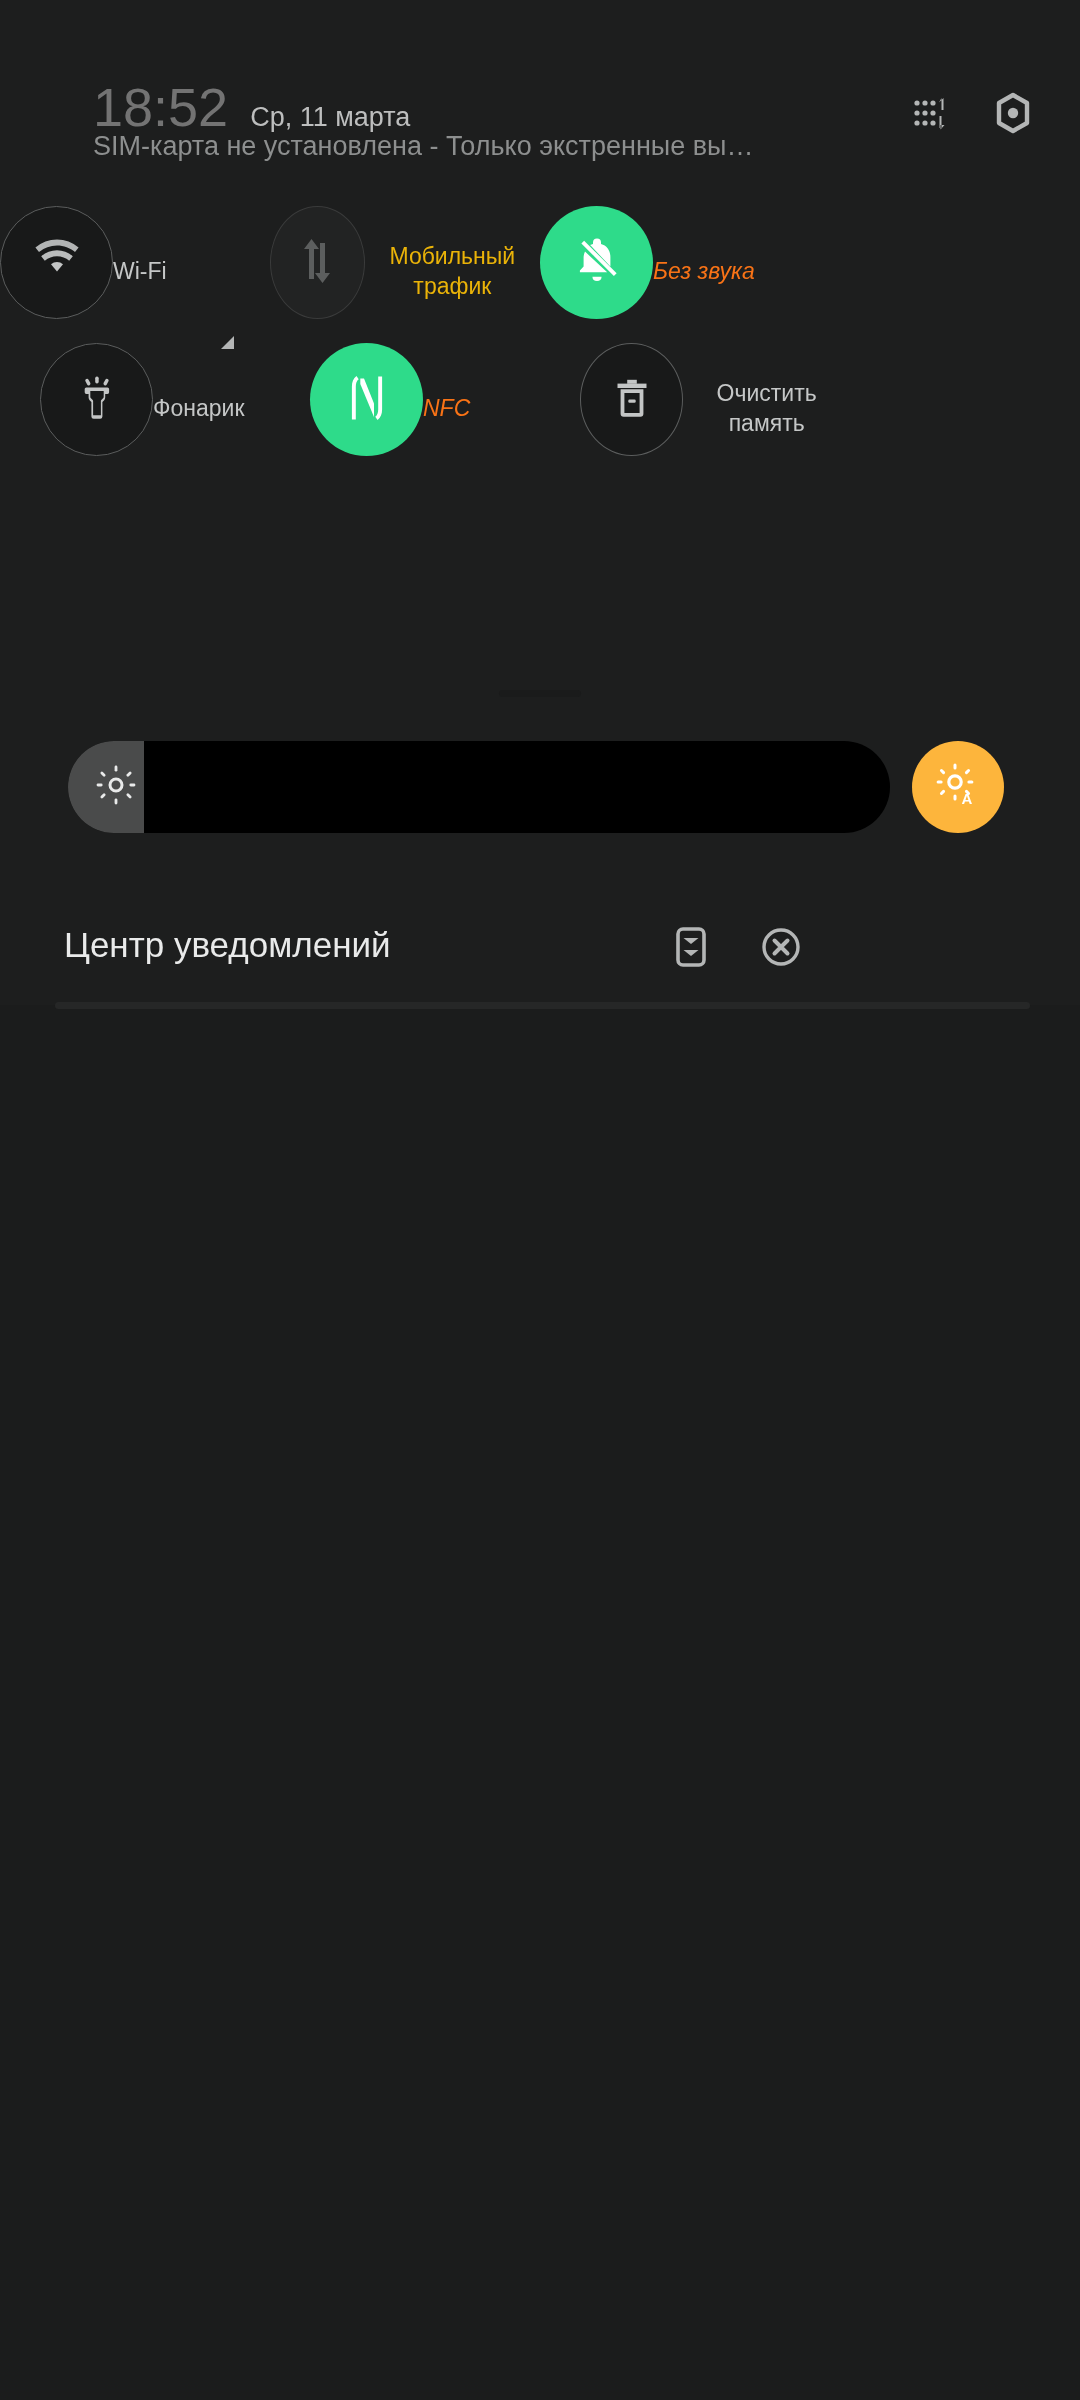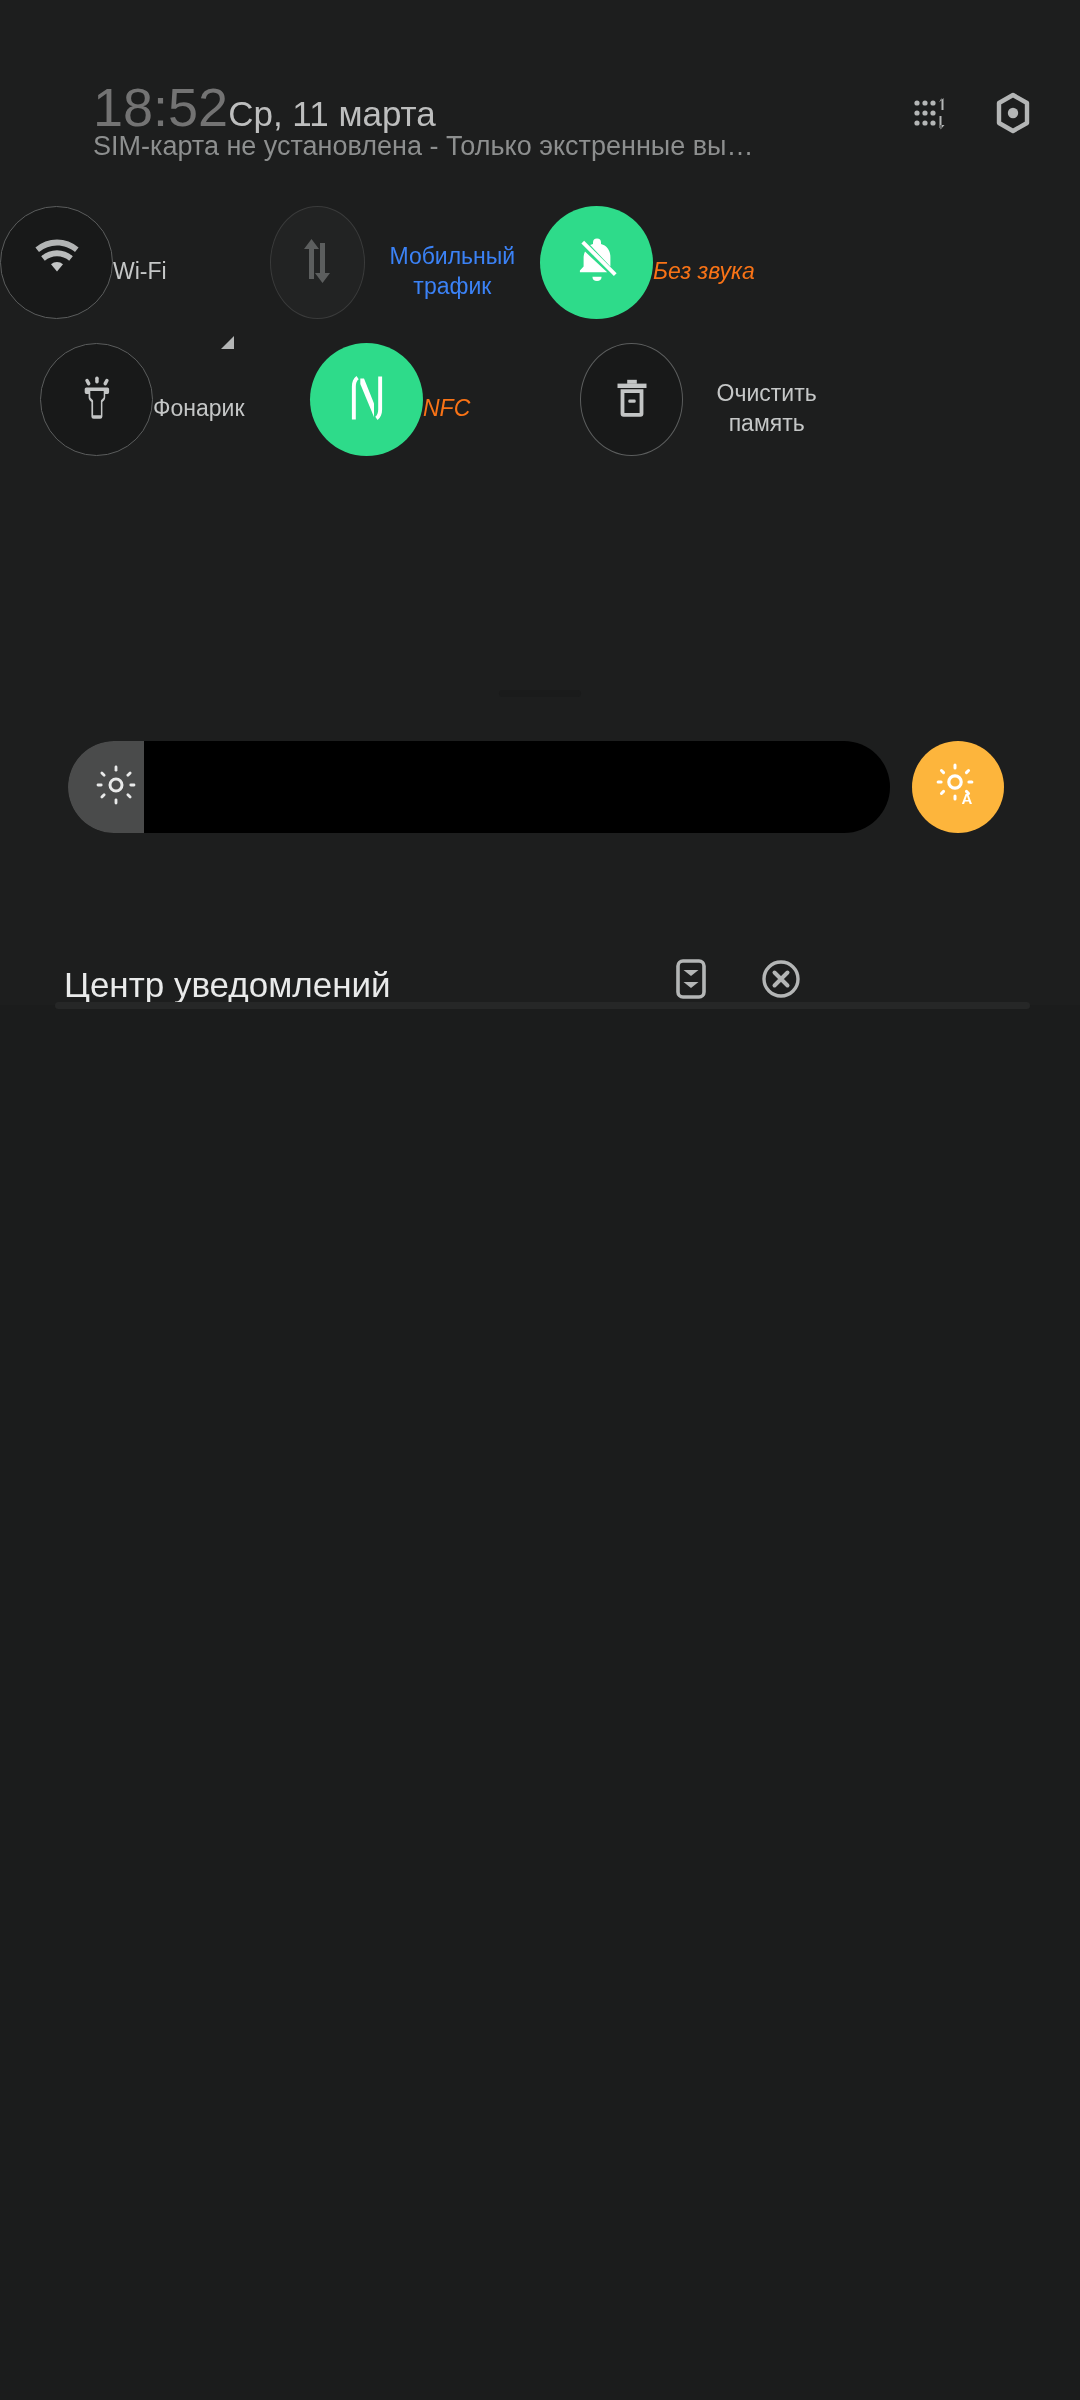--- a/index.html
+++ b/index.html
@@ -38,22 +38,23 @@
     display: flex;
     align-items: baseline;
   }
   .clock-time {
     font-size: 54px;
     color: #737373;
     letter-spacing: 0px;
     line-height: 1;
   }
   .clock-date {
-    font-size: 35px;
+    font-size: 27px;
     color: #bdbebe;
+    margin-left: 22px;
     line-height: 1;
   }
   .carrier {
     position: absolute;
     left: 93px;
     top: 131px;
     font-size: 27px;
     color: #8d8f8f;
     white-space: nowrap;
     max-width: 680px;
@@ -112,21 +113,21 @@
   }
   .tile-label {
     margin-top: 17px;
     font-size: 23px;
     line-height: 30px;
     text-align: center;
     color: #b9bbbb;
     max-width: 180px;
   }
   .tile-label.active { color: #f97316; font-style: italic; }
-  .tile-label.dim { color: #3b82f6; text-align: center; }
+  .tile-label.dim { color: #eab308; text-align: center; }
   .tile-label.bright { color: #c5c7c7; }
 
   .expander {
     position: absolute;
     top: 130px;
     right: 36px;
     width: 0; height: 0;
     border-left: 13px solid transparent;
     border-bottom: 13px solid #b4b6b6;
   }
@@ -189,21 +190,21 @@
   }
 
   
   .notif-header {
     position: absolute;
     left: 0;
     top: 925px;
     width: 860px;
     height: 80px;
     display: flex;
-    align-items: flex-end;
+    align-items: flex-start;
   }
   .notif-title {
     margin-left: 64px;
     font-size: 35px;
     color: #e9eaea;
     flex: 1;
   }
   .notif-actions {
     display: flex;
     align-items: center;

